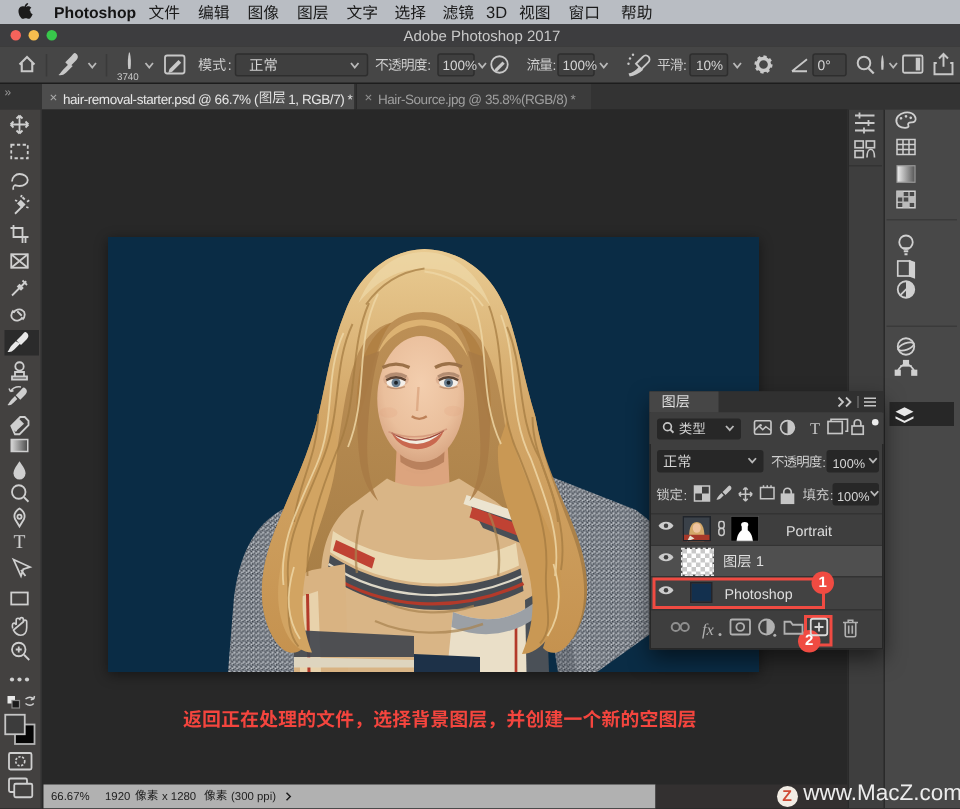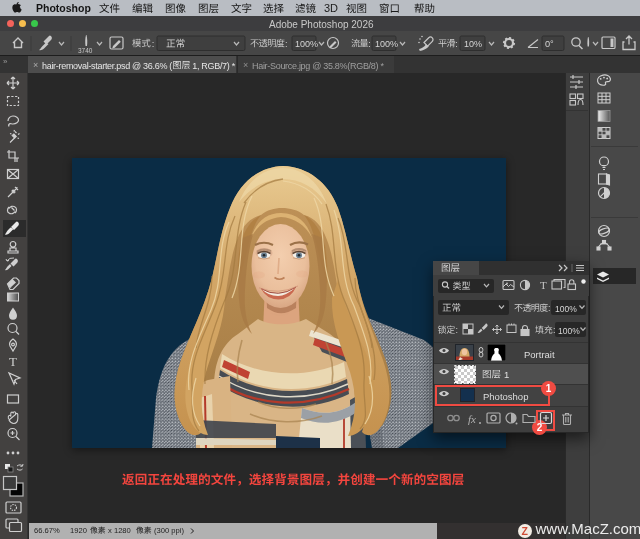--- a/index.html
+++ b/index.html
@@ -2,27 +2,27 @@
 <html><head><meta charset="utf-8"><style>
 *{margin:0;padding:0;box-sizing:border-box}
 body{width:640px;height:539px;position:relative;overflow:hidden;background:#282828;font-family:"Liberation Sans",sans-serif}
 .abs{position:absolute}
 </style></head><body>
 <div class="abs" style="left:0;top:0;width:640px;height:16px;background:#b9bdc3"></div>
 <div class="abs" style="left:0;top:16px;width:640px;height:15px;background:#3d3d3f"></div>
 <div class="abs" style="left:7.0px;top:20px;width:7px;height:7px;border-radius:50%;background:#f4635b"></div>
 <div class="abs" style="left:19.0px;top:20px;width:7px;height:7px;border-radius:50%;background:#f6bd4e"></div>
 <div class="abs" style="left:31.0px;top:20px;width:7px;height:7px;border-radius:50%;background:#38c74b"></div>
-<div style="position:absolute;left:269px;top:20px;font:400 10px 'Liberation Sans',sans-serif;color:#c9c9c9;white-space:pre;line-height:1">Adobe Photoshop 2026</div>
+<div style="position:absolute;left:269px;top:20px;font:400 10px 'Liberation Sans',sans-serif;color:#c9c9c9;white-space:pre;line-height:1">Adobe Photoshop 2017</div>
 <div class="abs" style="left:0;top:31px;width:640px;height:25px;background:#464646;border-bottom:1px solid #1d1d1d"></div>
 <div class="abs" style="left:0;top:56px;width:640px;height:17px;background:#333333"></div>
 <div class="abs" style="left:28px;top:56px;width:208px;height:17px;background:#4d4d4d"></div>
 <div class="abs" style="left:237px;top:56px;width:157px;height:17px;background:#3b3b3b;border-left:1px solid #2a2a2a"></div>
 <div style="position:absolute;left:33px;top:60.5px;font:400 9px 'Liberation Sans',sans-serif;color:#aaaaaa;white-space:pre;line-height:1">×</div>
-<div style="position:absolute;left:42px;top:61.5px;font:400 9px 'Liberation Sans',sans-serif;color:#e6e6e6;letter-spacing:-0.3px;white-space:pre;line-height:1">hair-removal-starter.psd @ 36.6% (</div>
+<div style="position:absolute;left:42px;top:61.5px;font:400 9px 'Liberation Sans',sans-serif;color:#e6e6e6;letter-spacing:-0.3px;white-space:pre;line-height:1">hair-removal-starter.psd @ 66.7% (</div>
 <div style="position:absolute;left:190px;top:61.5px;font:400 9px 'Liberation Sans',sans-serif;color:#e6e6e6;letter-spacing:-0.3px;white-space:pre;line-height:1"> 1, RGB/7) *</div>
 <div style="position:absolute;left:243px;top:60.5px;font:400 9px 'Liberation Sans',sans-serif;color:#8f8f8f;white-space:pre;line-height:1">×</div>
 <div style="position:absolute;left:252px;top:61.5px;font:400 9px 'Liberation Sans',sans-serif;color:#9f9f9f;letter-spacing:-0.3px;white-space:pre;line-height:1">Hair-Source.jpg @ 35.8%(RGB/8) *</div>
 <div class="abs" style="left:0;top:73px;width:28px;height:466px;background:#434140;border-right:1px solid #333"></div>
 <div style="position:absolute;left:3px;top:58px;font:400 8px 'Liberation Sans',sans-serif;color:#999;white-space:pre;line-height:1">»</div>
 <div class="abs" style="left:28px;top:73px;width:537px;height:450px;background:#282828"></div>
 <div class="abs" style="left:565px;top:73px;width:24px;height:466px;background:#3e3e3e;border-left:1px solid #2a2a2a"></div>
 <div class="abs" style="left:589px;top:73px;width:51px;height:466px;background:#484848;border-left:1px solid #2a2a2a"></div>
 <div class="abs" style="left:591px;top:146px;width:47px;height:1px;background:#3a3a3a"></div>
 <div class="abs" style="left:591px;top:217px;width:47px;height:1px;background:#3a3a3a"></div>

